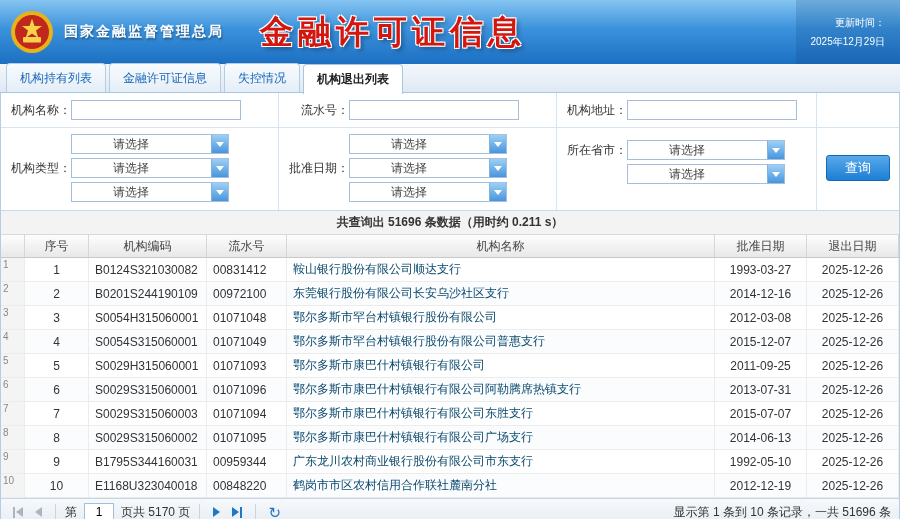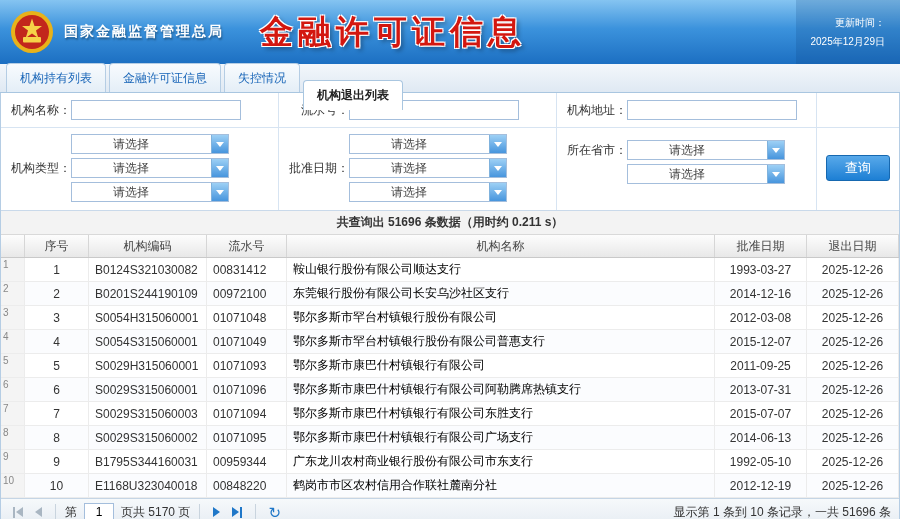--- a/index.html
+++ b/index.html
@@ -35,21 +35,21 @@
     height:29px; background:linear-gradient(#f3f7fb,#dfe9f3);
     border-bottom:1px solid #a9c6e0; display:flex; align-items:flex-end; padding:0 6px; gap:3px;
   }
   .tab {
     padding:6px 13px 5px; color:#1a66b8; cursor:pointer; white-space:nowrap;
     border:1px solid #b5cde4; border-bottom:none; border-radius:4px 4px 0 0;
     background:linear-gradient(#f8fbfe,#e4eef7);
   }
   .tab.active {
     background:#fff; color:#222; font-weight:bold; border-color:#a9c6e0;
-    position:relative; top:18px; padding-bottom:6px;
+    position:relative; top:2px; padding-bottom:6px;
   }
 
   
   .content { border:1px solid #b5cde4; border-top:none; }
 
   
   .search-top, .search-bottom {
     display:grid; grid-template-columns:278px 278px 260px 1fr; background:#fff;
   }
   .search-top { border-bottom:1px solid #d7e4f2; }
@@ -105,21 +105,21 @@
   .thead .tcell { justify-content:center; color:#444; border-right:1px solid #d6d6d6; }
   .c-rownum { width:24px; padding:1px 2px; }
   .c-seq    { width:64px; justify-content:center; }
   .c-code   { width:118px; }
   .c-serial { width:80px; }
   .c-name   { flex:1; }
   .c-date   { width:92px; justify-content:center; }
   .trow { display:flex; height:24px; border-bottom:1px solid #ececec; background:#fff; }
   .trow:nth-child(even) { background:#fbfcfe; }
   .tbody .c-rownum { align-items:flex-start; font-size:10px; color:#888; background:#f4f4f4; }
-  .orglink { color:#000000; cursor:pointer; overflow:hidden; text-overflow:ellipsis; }
+  .orglink { color:#0c4a6e; cursor:pointer; overflow:hidden; text-overflow:ellipsis; }
 
   
   .pagebar {
     height:27px; display:flex; align-items:center; padding:0 8px; gap:4px;
     background:linear-gradient(#f6f9fb,#e7edf3); border-top:1px solid #c5d5e5;
   }
   .pgbtn { display:flex; align-items:center; gap:1px; padding:2px 4px; color:#1f77c8; cursor:pointer; }
   .pgbtn.disabled { color:#a9b6c2; }
   .tri-left  { width:0; height:0; border-top:5px solid transparent; border-bottom:5px solid transparent; border-right:7px solid currentColor; }
   .tri-right { width:0; height:0; border-top:5px solid transparent; border-bottom:5px solid transparent; border-left:7px solid currentColor; }

